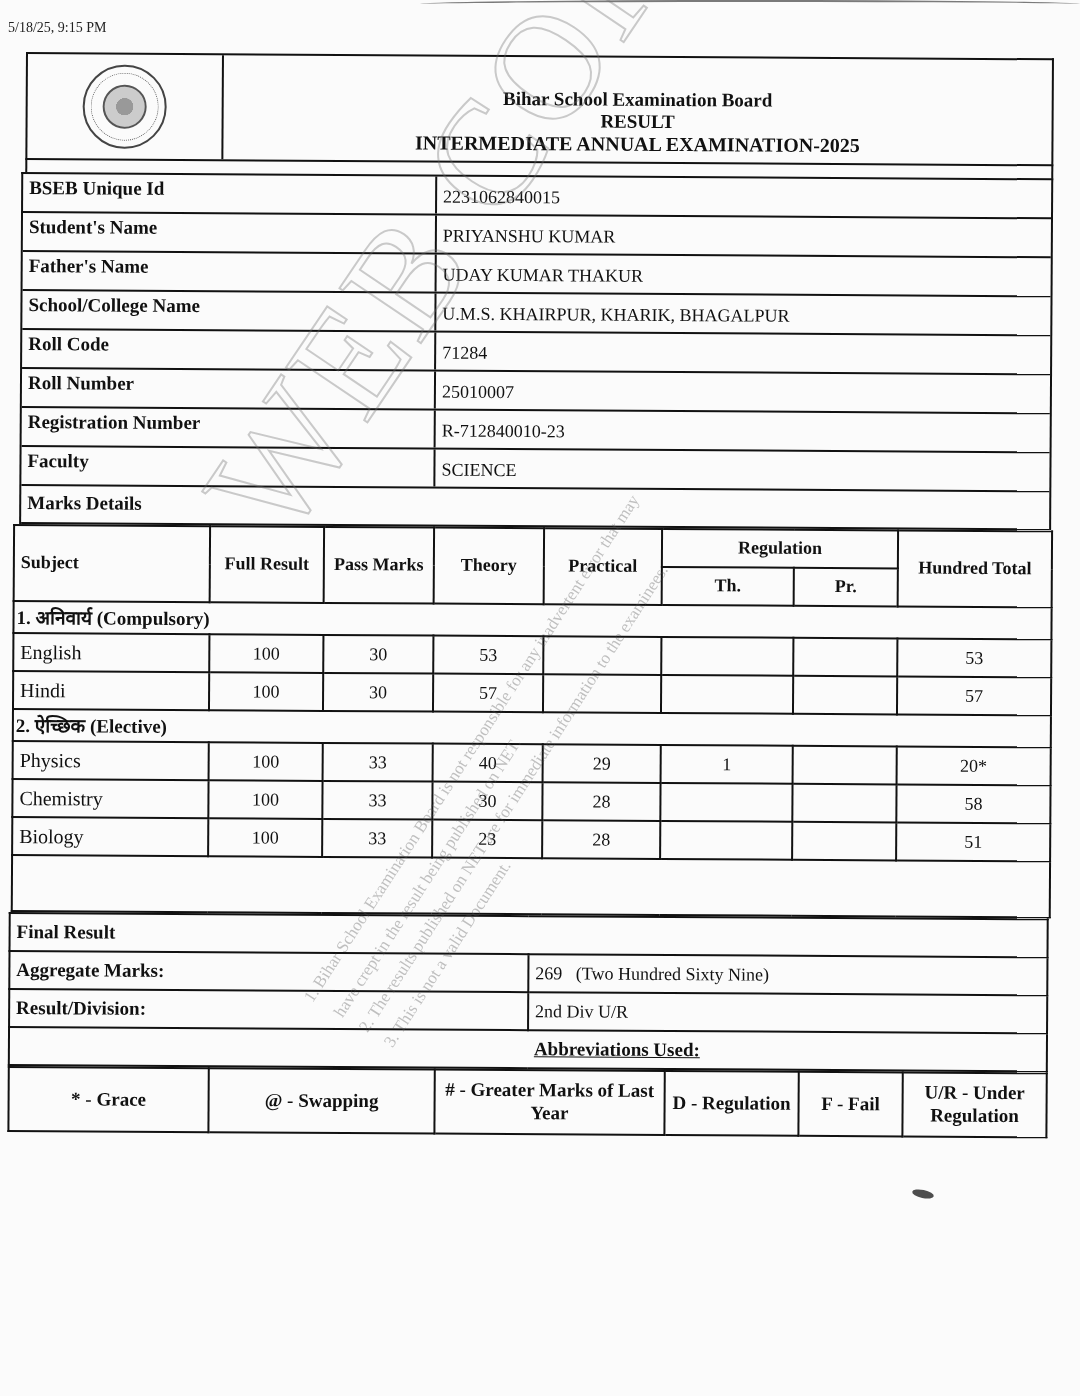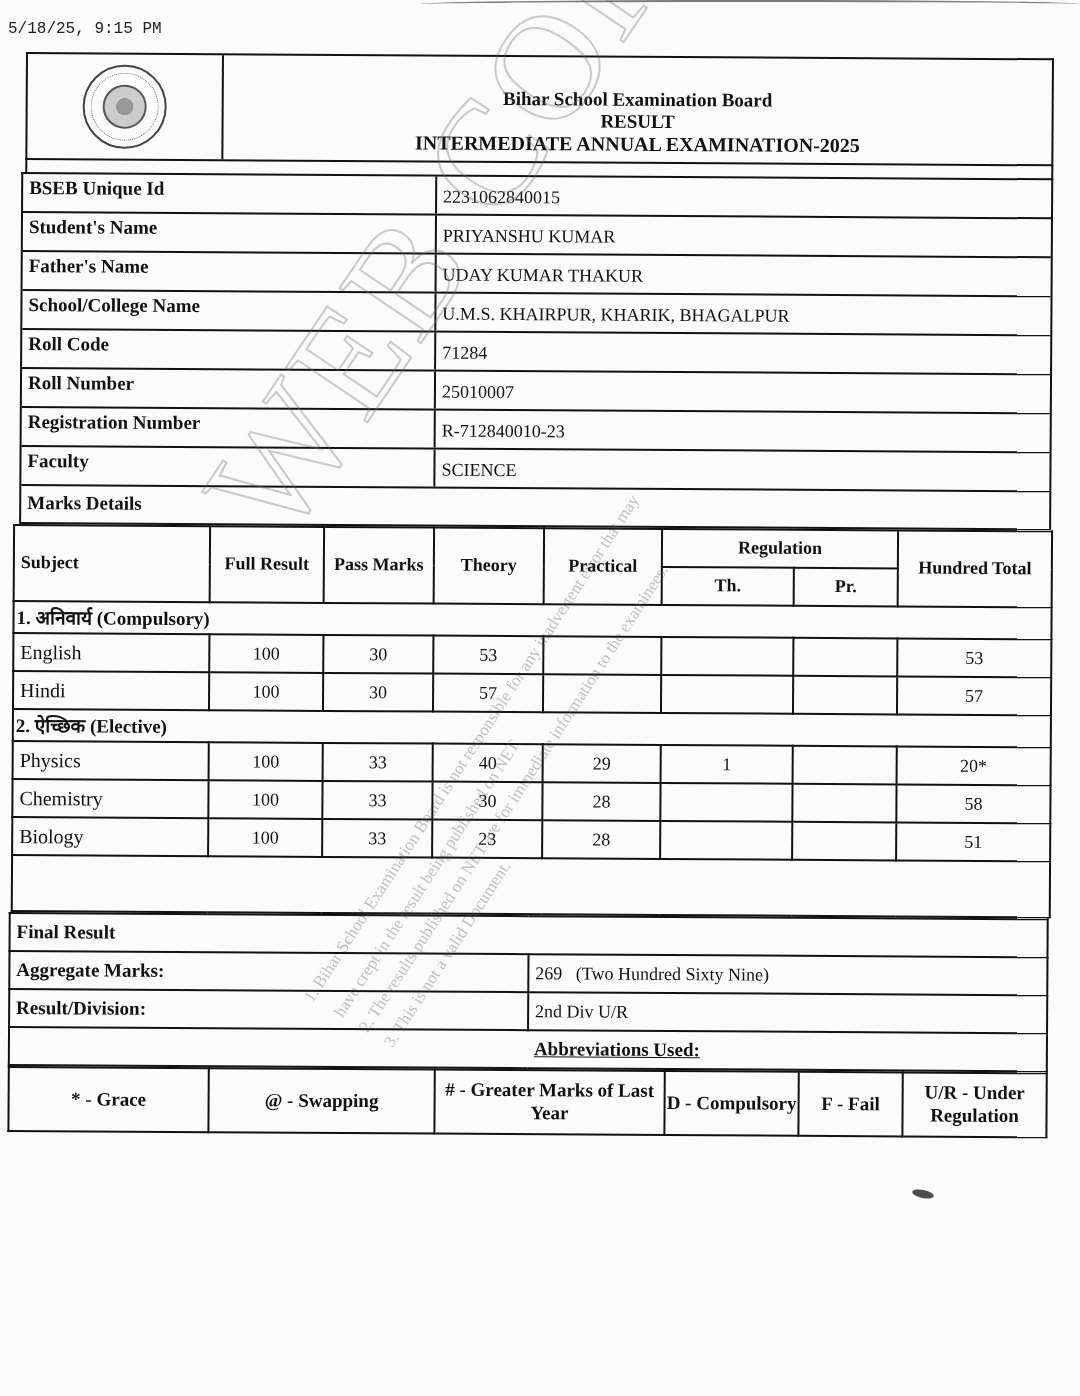--- a/index.html
+++ b/index.html
@@ -1,22 +1,22 @@
 <!DOCTYPE html>
 <html><head>
 <meta charset="utf-8">
 <style>
   html, body { margin: 0; padding: 0; }
   body {
     width: 1080px; height: 1396px; background: #fbfbfb; position: relative; overflow: hidden;
     font-family: "Liberation Serif", "DejaVu Serif", serif; color: #111;
   }
   .stamp {
-    position: absolute; left: 8px; top: 20px; font-family: Liberation Mono, monospace;
-    font-size: 16px; color: #222;
+    position: absolute; left: 8px; top: 20px; font-family: Liberation Serif, serif;
+    font-size: 14px; color: #222;
   }
   .topline { position: absolute; left: 420px; top: 0; width: 660px; height: 6px; border-top: 2px solid #444; border-radius: 50% 50% 0 0; opacity: .7; }
   .sheet {
     position: absolute; left: 14px; top: 52px; width: 1040px;
     transform: rotate(0.35deg); transform-origin: left top;
   }
   
   .hdr { display: flex; height: 104px; margin-left: 12px; border: 2px solid #111; border-bottom: none; }
   .logo-cell { width: 194px; border-right: 2px solid #111; display: flex; align-items: center; justify-content: center; }
   .logo { width: 84px; height: 84px; border-radius: 50%; border: 2px solid #444; box-sizing: border-box; display:flex; align-items:center; justify-content:center; position: relative; }
@@ -229,21 +229,21 @@
         <col style="width:230px">
         <col style="width:134px">
         <col style="width:104px">
         <col>
     </colgroup>
     <tbody>
         <tr>
       <td>* - Grace</td>
       <td>@ - Swapping</td>
       <td># - Greater Marks of Last Year</td>
-      <td>D - Compulsory</td>
+      <td>D - Regulation</td>
       <td>F - Fail</td>
       <td>U/R - Under Regulation</td>
     </tr>
   </tbody>
     </table>
 </div>
 
 <div class="wm wm-big">WEB COPY</div>
 <div class="wm wm-small" style="left:300px;top:995px;">1. Bihar School Examination Board is not responsible for any inadvertent error that may</div>
 <div class="wm wm-small" style="left:330px;top:1010px;">have crept in the result being published on NET.</div>

